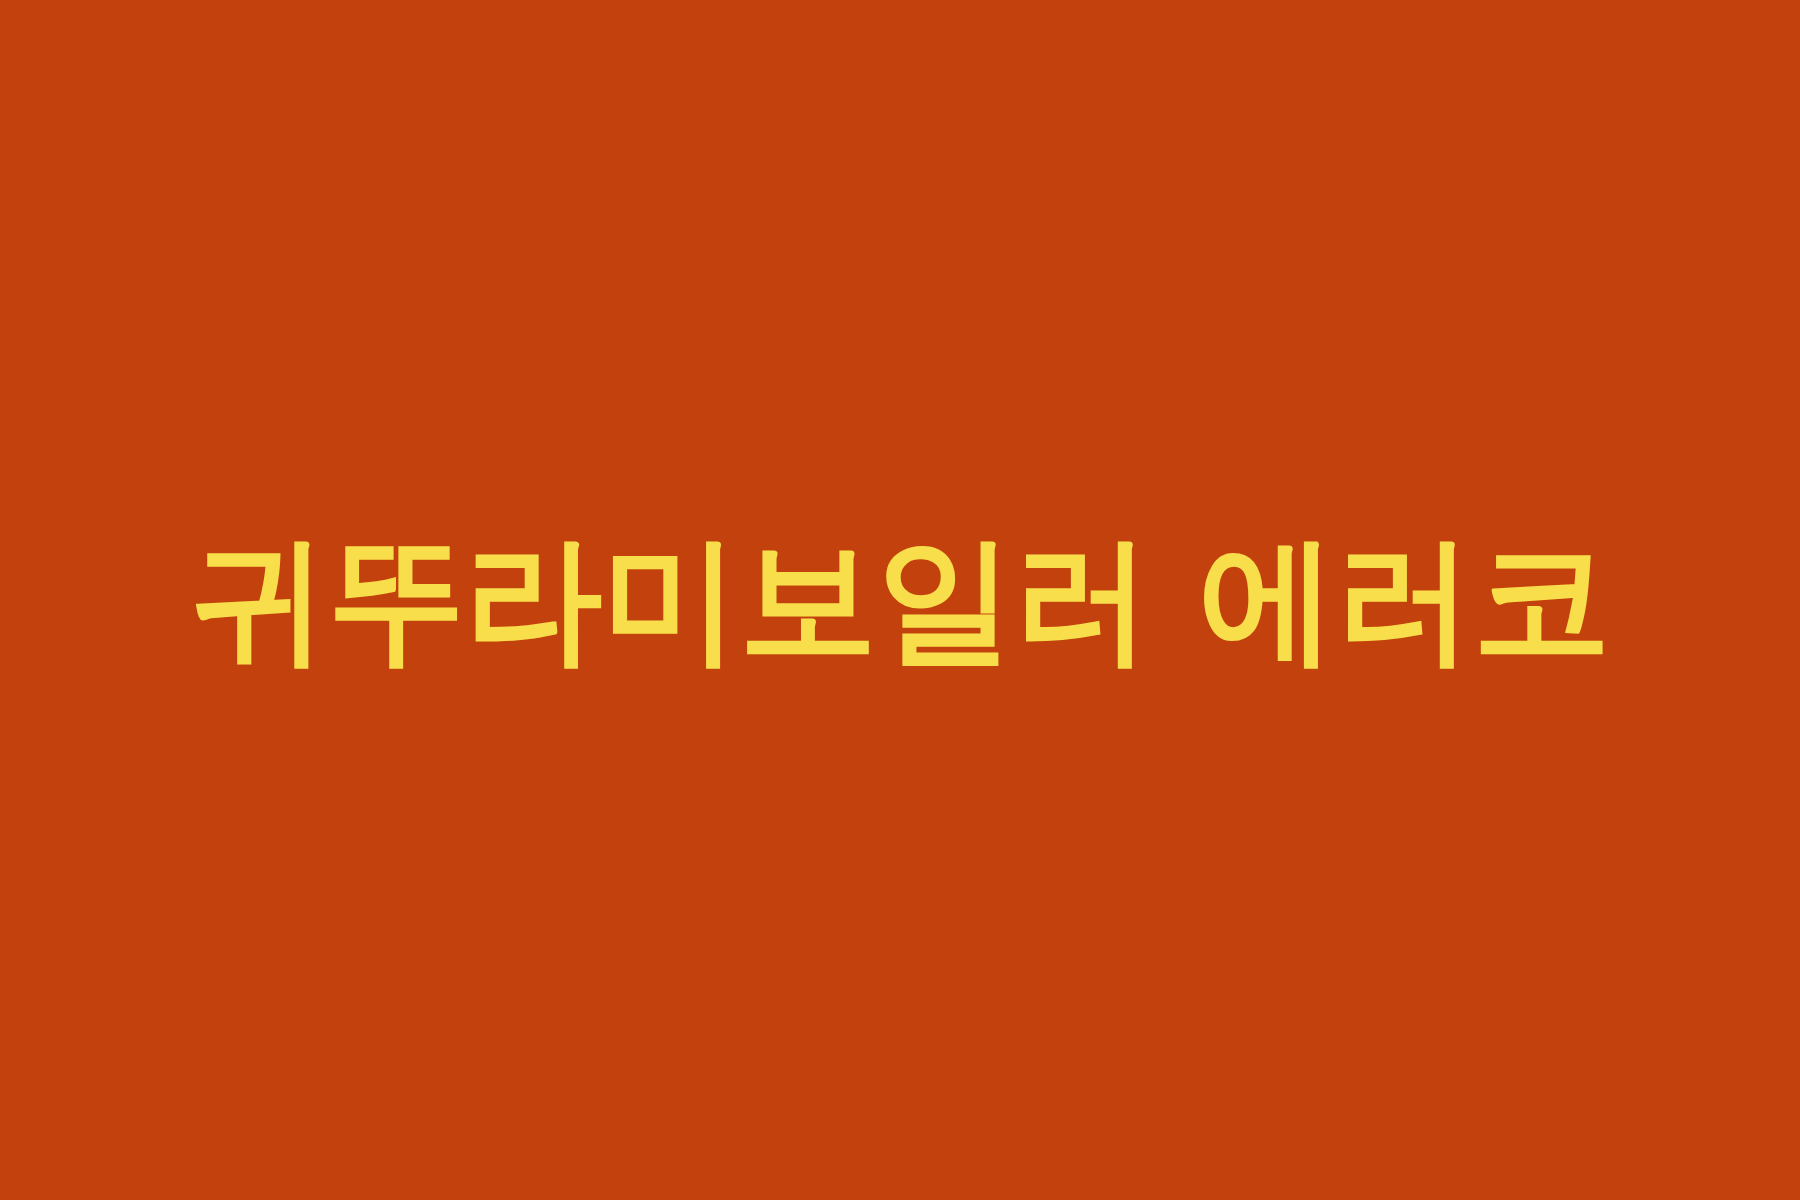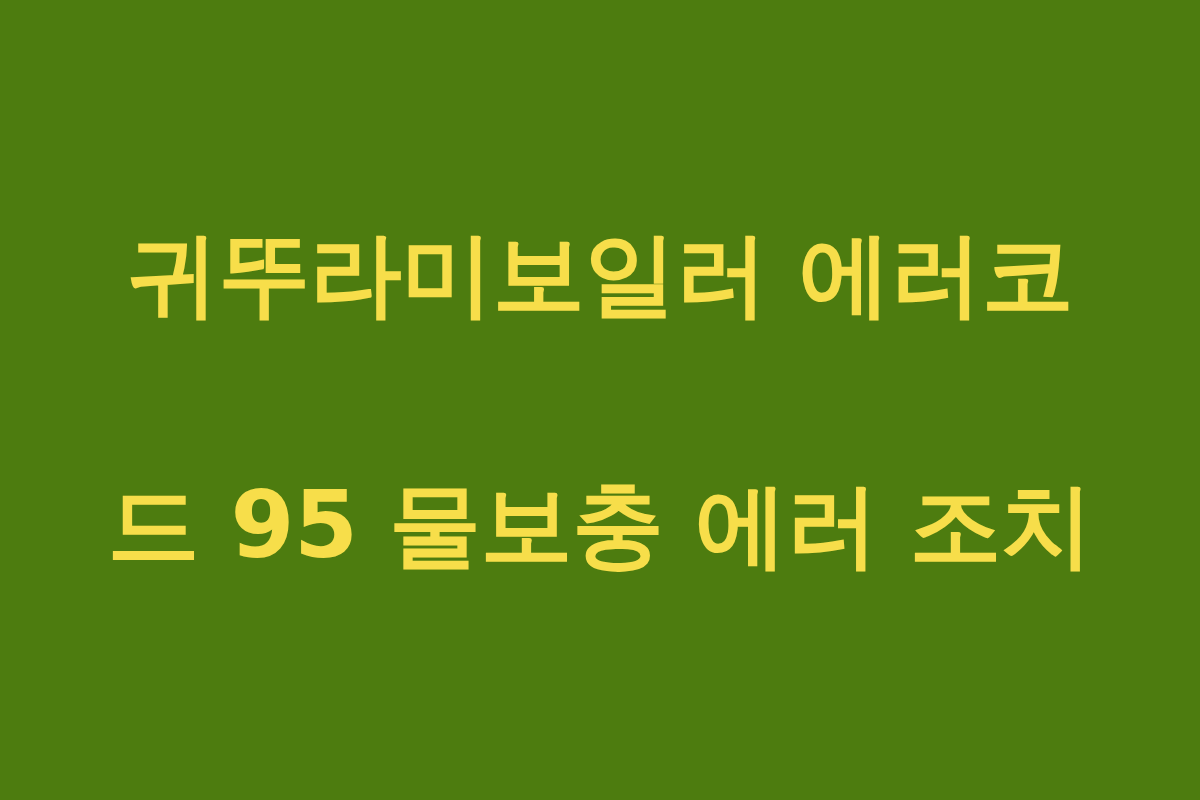--- a/index.html
+++ b/index.html
@@ -44,20 +44,19 @@
   }
 
   .headline-line {
     display: block;
     white-space: nowrap;
   }
 </style>
 </head>
 <body>
 
-<div id="banner" style="background-color: #4d7c0f;">
+<div id="banner" style="background-color: #c2410c;">
 
   <h1 id="headline" style="color: rgb(247, 222, 74);">
     <span class="headline-line">귀뚜라미보일러 에러코</span>
-    <span class="headline-line">드 95 물보충 에러 조치</span>
   </h1>
 
 </div>
 
 </body></html>

